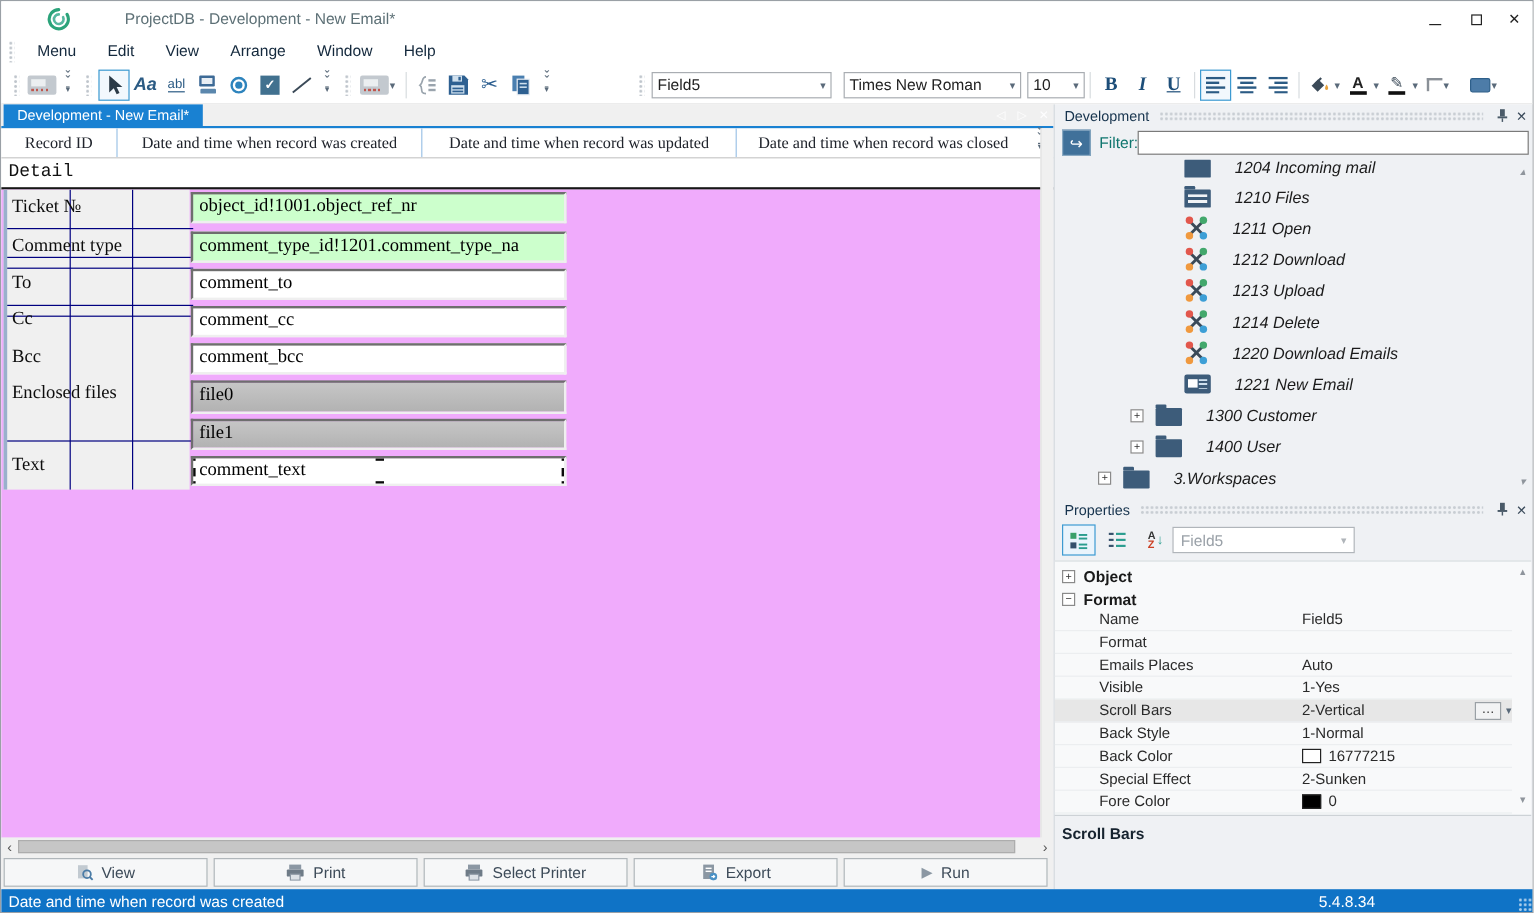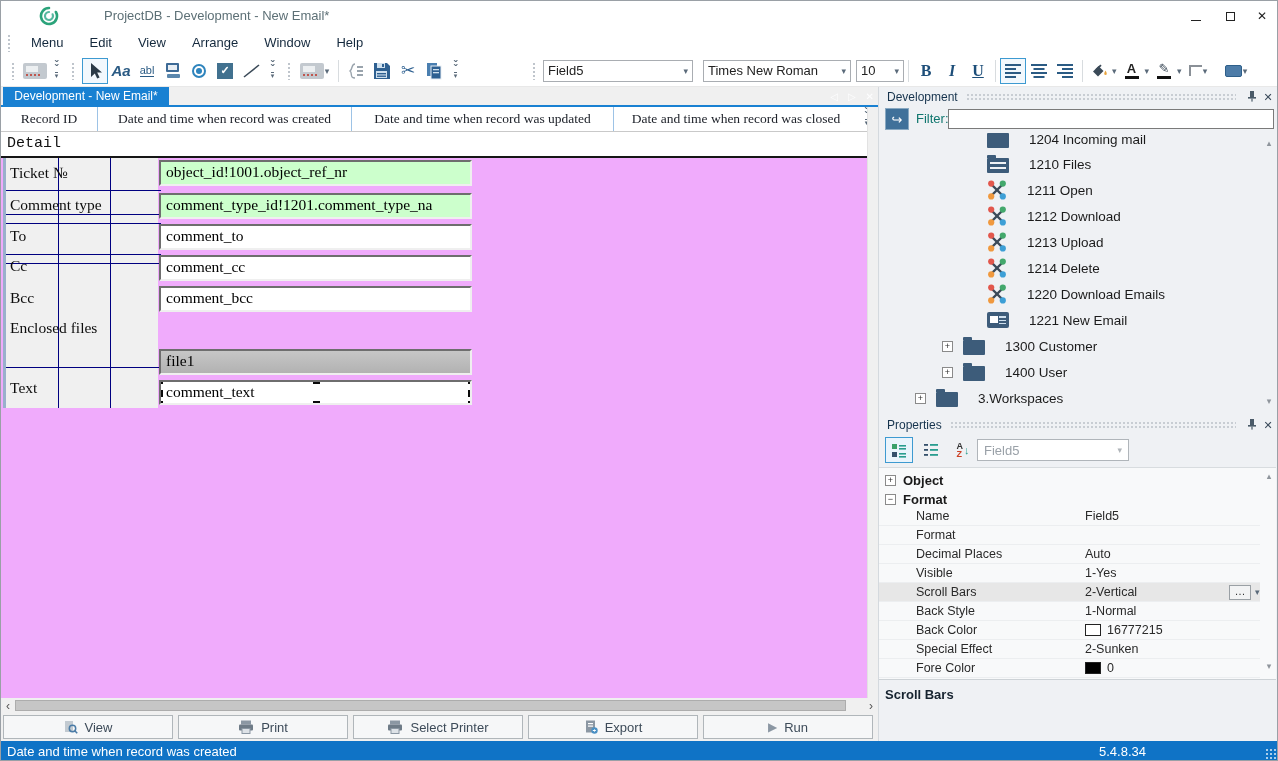--- a/index.html
+++ b/index.html
@@ -95,21 +95,21 @@
   .phead { position:absolute; left:4px; width:393px; height:16px; display:flex; align-items:center; }
   .phead .ptitle { font-size:12px; color:#16334d; margin-left:4px; white-space:nowrap; }
   .phead .dots { flex:1; height:8px; margin:0 8px;
                  background-image:radial-gradient(circle,#c8cdd3 1px,transparent 1.3px); background-size:4px 4px; }
   .phead .hicon { width:16px; text-align:center; color:#3a4a5a; font-size:11px; }
   .filter-btn { position:absolute; left:6px; top:21px; width:24px; height:22px; background:#40719a; border:1px solid #89a9c2;
                 color:#fff; font-size:13px; display:flex; align-items:center; justify-content:center; }
   .filter-label { position:absolute; left:37px; top:21px; height:22px; line-height:22px; font-size:13px; color:#0f766e; }
   .filter-input { position:absolute; left:69px; top:22px; width:326px; height:20px; border:1px solid #7a7a7a; background:#fff;
                   font-size:12px; padding:0 4px; font-family:"Liberation Sans", sans-serif; }
-  .tree { position:absolute; left:0; top:46px; width:397px; height:280px; overflow:hidden; }
+  .tree { position:absolute; left:0; top:46px; width:397px; height:280px; overflow:hidden;font-style:italic; }
   .trow { position:absolute; left:0; width:380px; height:26px; display:flex; align-items:center; font-size:13.5px; color:#1b1b1b; }
   .trow .lbl { margin-left:20px; white-space:nowrap; }
   .folder { width:22px; height:15px; background:#3d5c7a; border-radius:1px; position:relative; margin-top:3px; flex:none; }
   .folder:before { content:""; position:absolute; top:-3px; left:0; width:9px; height:3px; background:#3d5c7a; border-radius:1px 1px 0 0; }
   .folder-lines:after { content:""; position:absolute; left:3px; right:3px; top:4px; height:8px;
                         background:repeating-linear-gradient(#f0f3f6 0 2px, transparent 2px 5px); }
   .mailicon { width:22px; height:16px; background:#3d5c7a; border-radius:2px; position:relative; flex:none; }
   .mailicon:before { content:""; position:absolute; left:3px; top:4px; width:8px; height:7px; background:#fff; }
   .mailicon:after { content:""; position:absolute; right:3px; top:4px; width:7px; height:8px;
                     background:repeating-linear-gradient(#cfe0ee 0 1.5px, transparent 1.5px 3.5px); }
@@ -386,20 +386,21 @@
         <span class="flabel" style="top:131px">Bcc</span>
         <span class="flabel" style="top:161px">Enclosed files</span>
         <span class="flabel" style="top:221px">Text</span>
       </div>
 
       <div class="field f-green" style="top:2px;height:26px">object_id!1001.object_ref_nr</div>
       <div class="field f-green" style="top:35px;height:26px">comment_type_id!1201.comment_type_na</div>
       <div class="field f-white" style="top:66px;height:26px">comment_to</div>
       <div class="field f-white" style="top:97px;height:26px">comment_cc</div>
       <div class="field f-white" style="top:128px;height:26px">comment_bcc</div>
+      <div class="field f-gray" style="top:159px;height:28px">file0</div>
       <div class="field f-gray" style="top:191px;height:26px">file1</div>
       <div class="field f-white" style="top:222px;height:25px">
         <span>comment_text</span>
         <span class="handle" style="left:-5px;top:-5px"></span>
         <span class="handle" style="left:152px;top:-5px"></span>
         <span class="handle" style="right:-5px;top:-5px"></span>
         <span class="handle" style="left:-5px;top:8px"></span>
         <span class="handle" style="right:-5px;top:8px"></span>
         <span class="handle" style="left:-5px;bottom:-5px"></span>
         <span class="handle" style="left:152px;bottom:-5px"></span>
@@ -622,21 +623,21 @@
       </div>
       <div class="prow" style="top:39px">
         <span class="pl">Name</span>
         <span class="pv">Field5</span>
       </div>
       <div class="prow" style="top:58px">
         <span class="pl">Format</span>
         <span class="pv"></span>
       </div>
       <div class="prow" style="top:77px">
-        <span class="pl">Decimal Places</span>
+        <span class="pl">Emails Places</span>
         <span class="pv">Auto</span>
       </div>
       <div class="prow" style="top:96px">
         <span class="pl">Visible</span>
         <span class="pv">1-Yes</span>
       </div>
       <div class="prow sel" style="top:115px">
         <span class="pl">Scroll Bars</span>
         <span class="pv">2-Vertical</span>
         <span class="dots-btn">…</span>

